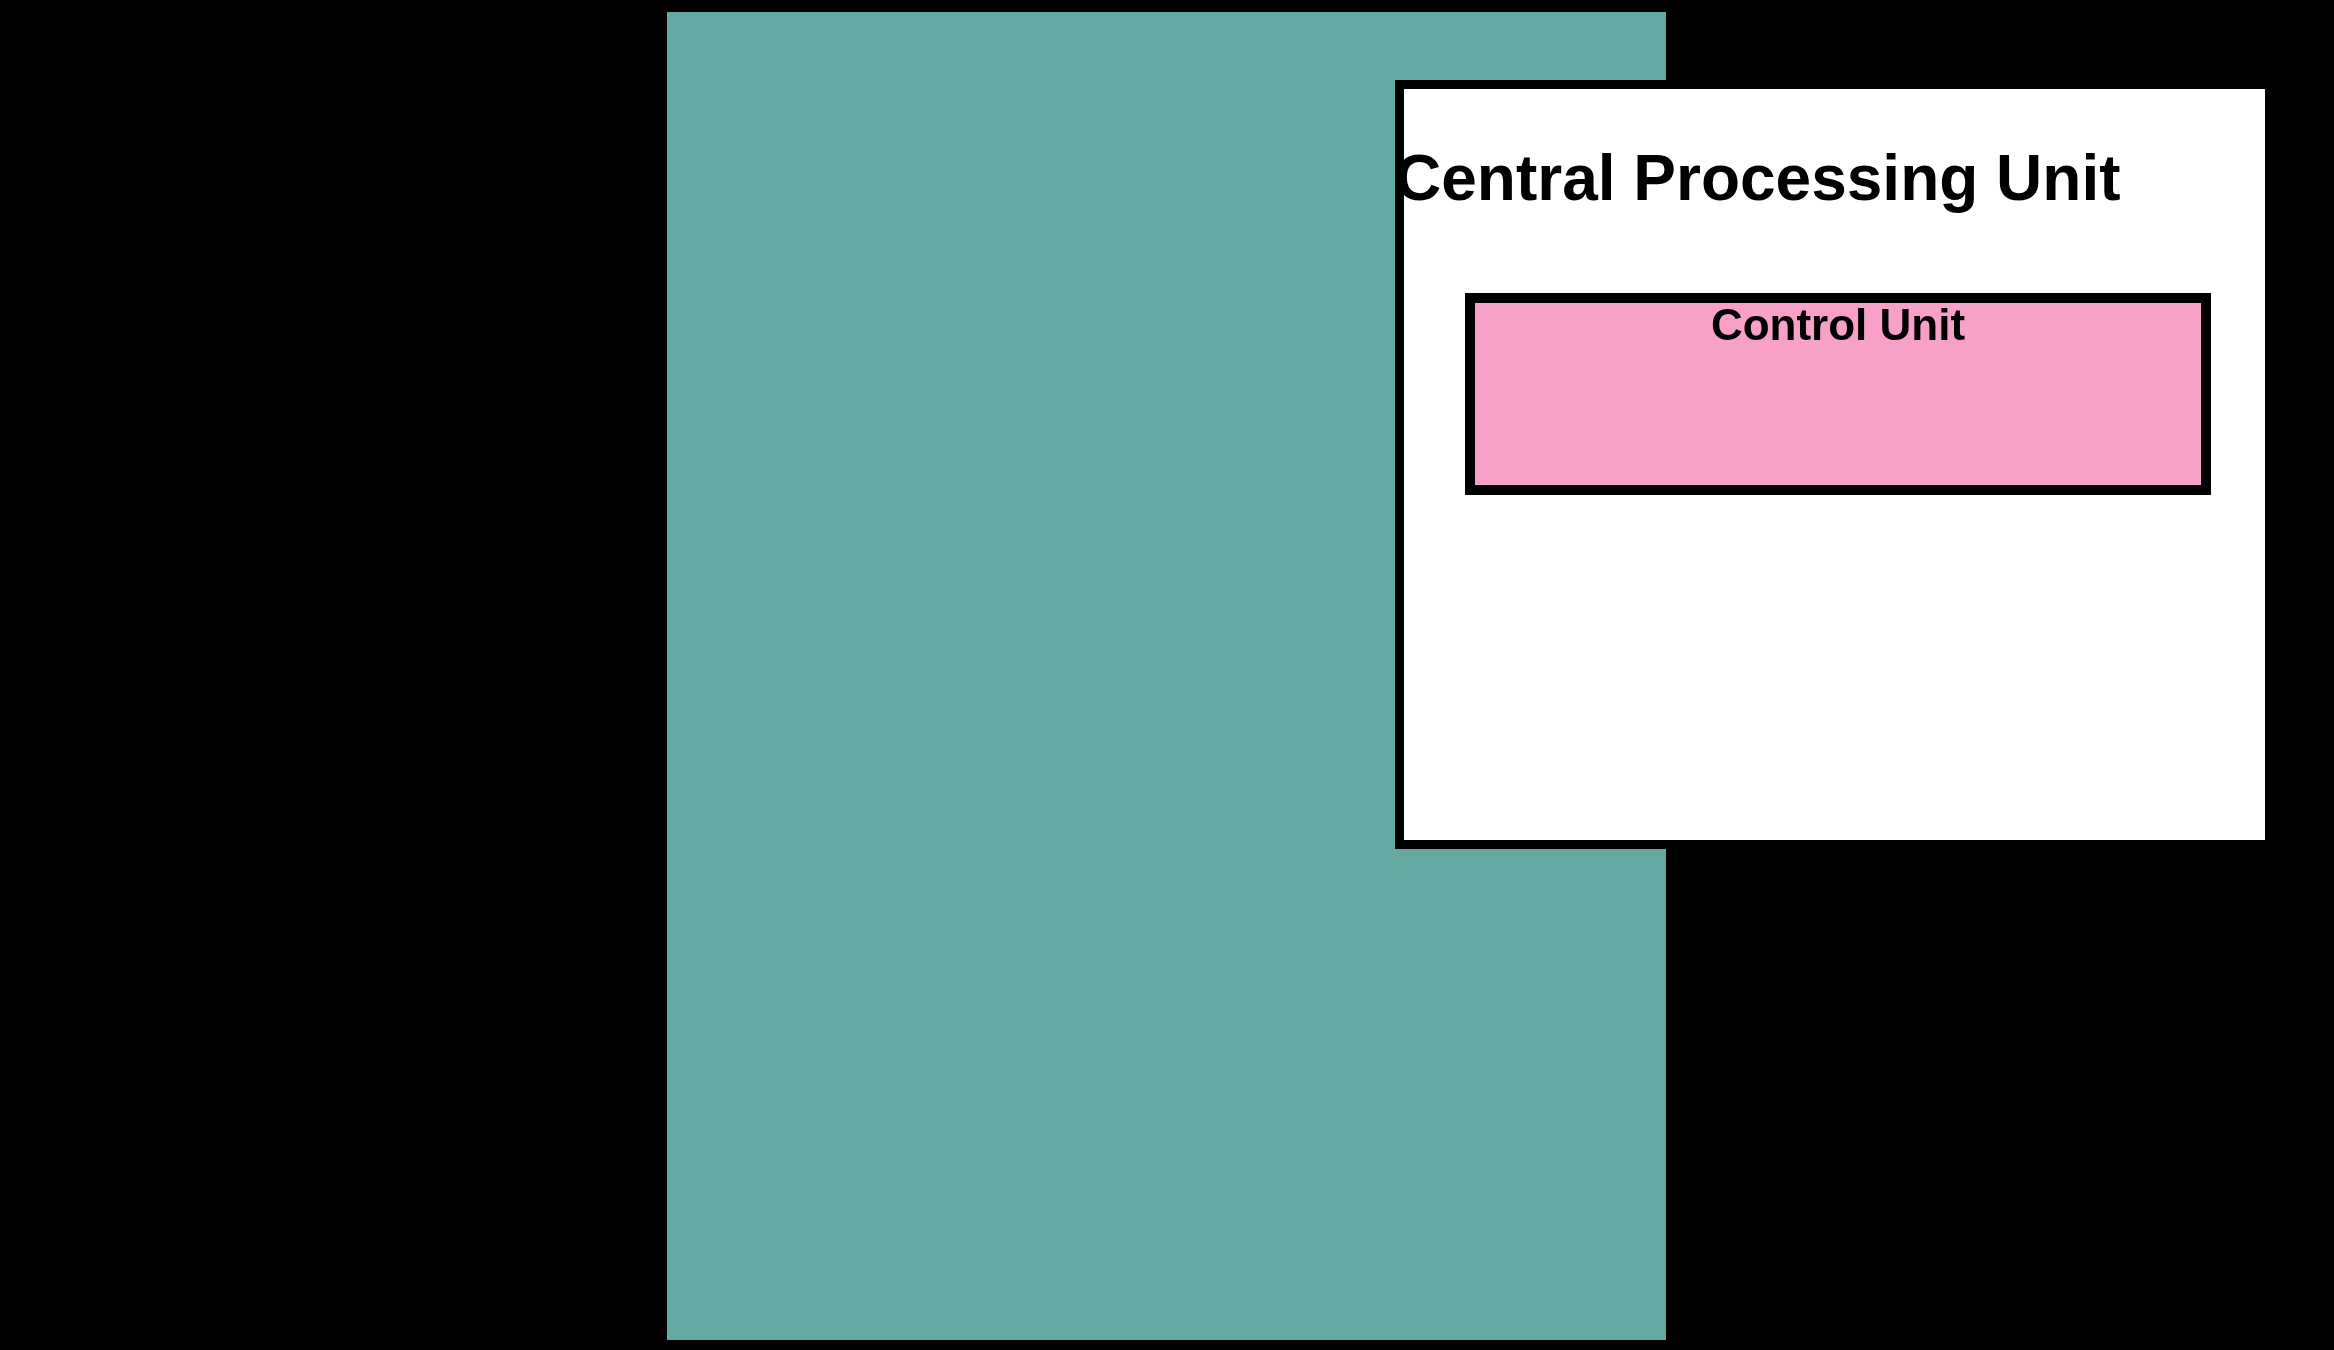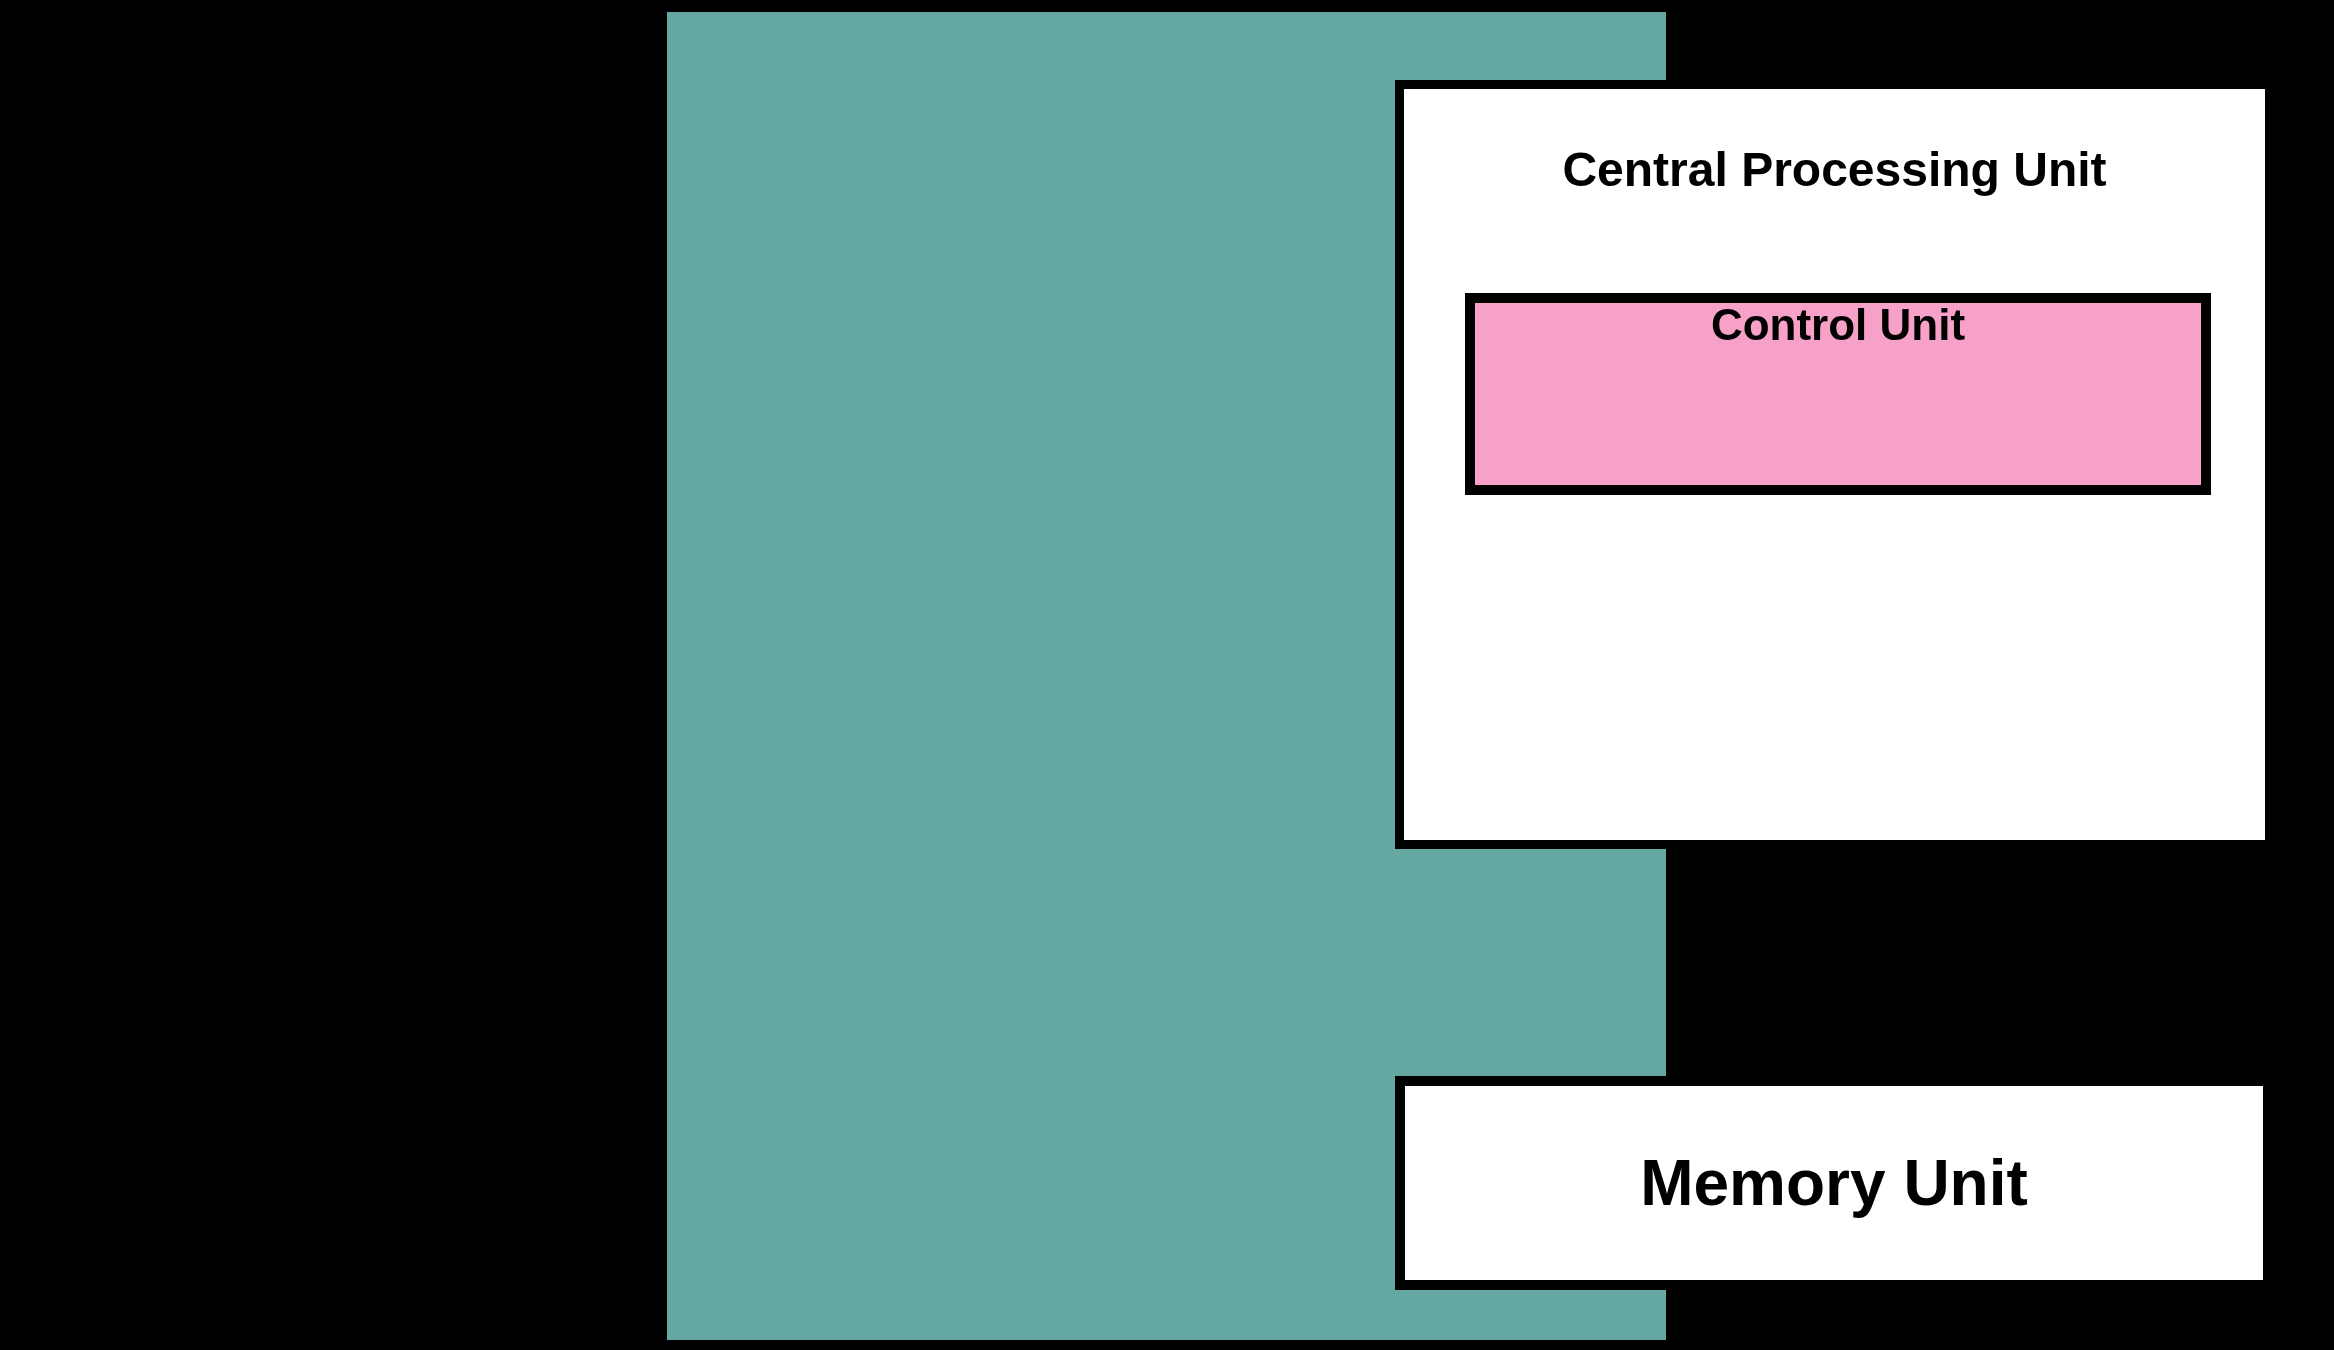--- a/index.html
+++ b/index.html
@@ -21,22 +21,22 @@
     position:absolute;left:667px;top:12px;width:999px;height:1328px;
     background:var(--panel);
   }
   .cpu-box{
     position:absolute;left:728px;top:68px;width:879px;height:769px;
     background:var(--box-white);
     border:9px solid var(--ink);
   }
   .cpu-title{
     position:absolute;left:728px;top:134px;width:879px;
-    text-align:center;
-    font-size:48px;font-weight:bold;line-height:1;
+    text-align:left;
+    font-size:64px;font-weight:bold;line-height:1;
     white-space:nowrap;
   }
   .inner-box{
     position:absolute;left:798px;width:746px;height:202px;
     background:var(--pink);
     border:10px solid var(--ink);
     display:flex;align-items:flex-start;justify-content:center;
     font-size:44px;font-weight:bold;line-height:1;
     white-space:nowrap;
   }
@@ -77,18 +77,15 @@
       <span>Control Unit</span>
     </div>
 
 
     <div class="arrow-shaft shaft-down"></div>
     <div class="arrow-head head-down"></div>
 
     <div class="arrow-head head-up"></div>
     <div class="arrow-shaft shaft-up"></div>
 
-    <div class="memory-box">
-      <span>Memory Unit</span>
-    </div>
 
   </div>
 </div>
 
 </body></html>

